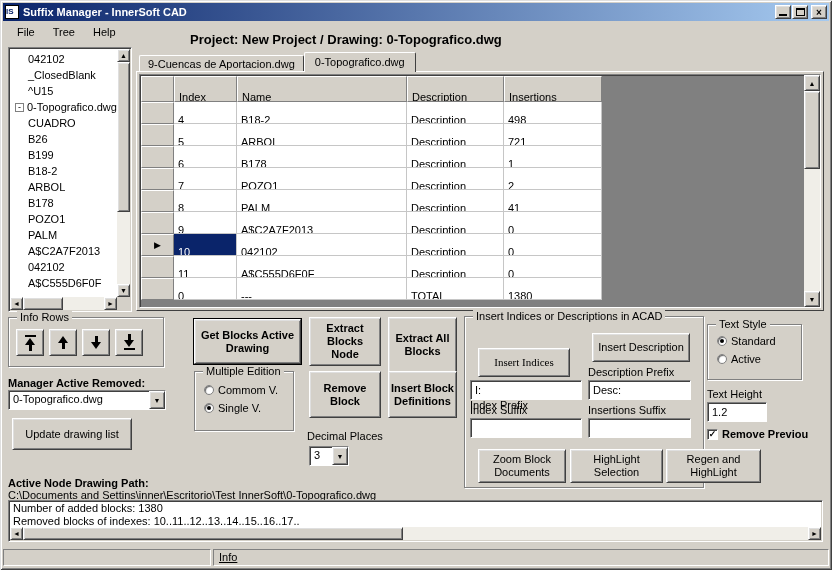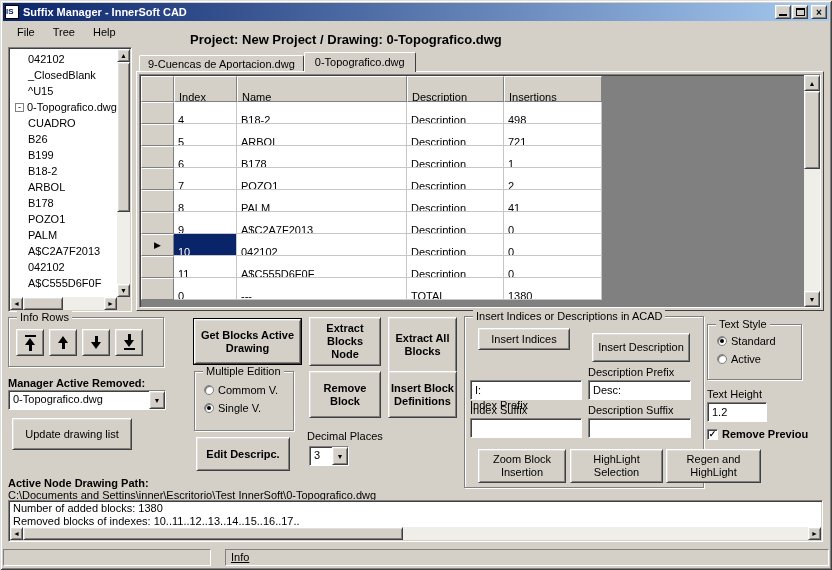--- a/index.html
+++ b/index.html
@@ -118,21 +118,21 @@
     display:flex; align-items:center; justify-content:center; }
   
   .path-text { position:absolute; left:8px; top:489px; white-space:nowrap; }
   .log-box { position:absolute; left:8px; top:500px; width:815px; height:42px; }
   .log-text { position:absolute; left:1px; top:1px; right:1px; bottom:14px; overflow:hidden; padding:0 3px; }
   .log-line { height:13px; line-height:13px; white-space:nowrap; }
   .log-hsb { left:1px; right:1px; bottom:1px; height:13px; }
   .log-hsb .sb-btn { width:13px; height:13px; }
   .log-hsb .leftb { left:0; } .log-hsb .rightb { right:0; }
   .log-hsb .sb-thumb { top:0; left:13px; width:380px; height:13px; }
-  .statusbar { position:absolute; left:3px; top:547px; width:826px; height:20px; display:flex; gap:14px; padding-top:2px;text-decoration:underline; }
+  .statusbar { position:absolute; left:3px; top:547px; width:826px; height:20px; display:flex; gap:2px; padding-top:2px;text-decoration:underline; }
   .sb-panel { border:1px solid; border-color:#808080 #fff #fff #808080; height:17px; line-height:15px; padding:0 5px; }
   .sb-panel.p1 { width:208px; }
   .sb-panel.p2 { flex:1; }
 </style>
 </head>
 <body>
 
 <div class="window">
 
   <div class="titlebar">
@@ -356,39 +356,38 @@
   </div>
 
   <button class="btn bold" style="left:309px; top:371px; width:72px; height:47px;">Remove Block</button>
   <button class="btn bold" style="left:388px; top:371px; width:69px; height:47px;">Insert Block Definitions</button>
 
   <div class="lbl" style="left:307px; top:430px;">Decimal Places</div>
   <div class="combo" style="left:309px; top:446px; width:40px; height:20px;">
     <span class="combo-value">3</span>
     <span class="combo-btn">▼</span>
   </div>
-  <button class="btn bold" style="left:196px; top:437px; width:94px; height:34px;">Edit Descripc.</button>
 
   <div class="group" style="left:464px; top:316px; width:240px; height:172px;">
     <span class="group-label">Insert Indices or Descriptions in ACAD</span>
   </div>
-  <button class="btn" style="left:478px; top:328px; width:92px; height:22px;">Insert Indices</button>
+  <button class="btn" style="left:478px; top:348px; width:92px; height:29px;font-family:Liberation Serif, serif;">Insert Indices</button>
   <button class="btn" style="left:592px; top:333px; width:98px; height:29px;">Insert Description</button>
 
   <div class="lbl" style="left:470px; top:366px;margin-top:33px;">Index Prefix</div>
   <div class="lbl" style="left:588px; top:366px;">Description Prefix</div>
   <input class="tinput" style="left: 470px; top: 380px; width: 112px; height: 20px;" value="I:">
   <input class="tinput" style="left: 588px; top: 380px; width: 103px; height: 20px;" value="Desc:">
 
   <div class="lbl" style="left:470px; top:404px;">Index Suffix</div>
-  <div class="lbl" style="left:588px; top:404px;">Description Suffix</div>
+  <div class="lbl" style="left:588px; top:404px;">Insertions Suffix</div>
   <input class="tinput" style="left: 470px; top: 418px; width: 112px; height: 20px;" value="">
   <input class="tinput" style="left: 588px; top: 418px; width: 103px; height: 20px;" value="">
 
-  <button class="btn" style="left:478px; top:449px; width:88px; height:34px;">Zoom Block Insertion</button>
+  <button class="btn" style="left:478px; top:449px; width:88px; height:34px;">Zoom Block Documents</button>
   <button class="btn" style="left:570px; top:449px; width:93px; height:34px;">HighLight Selection</button>
   <button class="btn" style="left:666px; top:449px; width:95px; height:34px;">Regen and HighLight</button>
 
   <div class="group" style="left:707px; top:324px; width:95px; height:56px;">
     <span class="group-label">Text Style</span>
     <div class="radio-col" style="left:9px; top:10px;">
         <label class="radio-row">
           <span class="radio on"></span>
           <span>Standard</span>
         </label>

